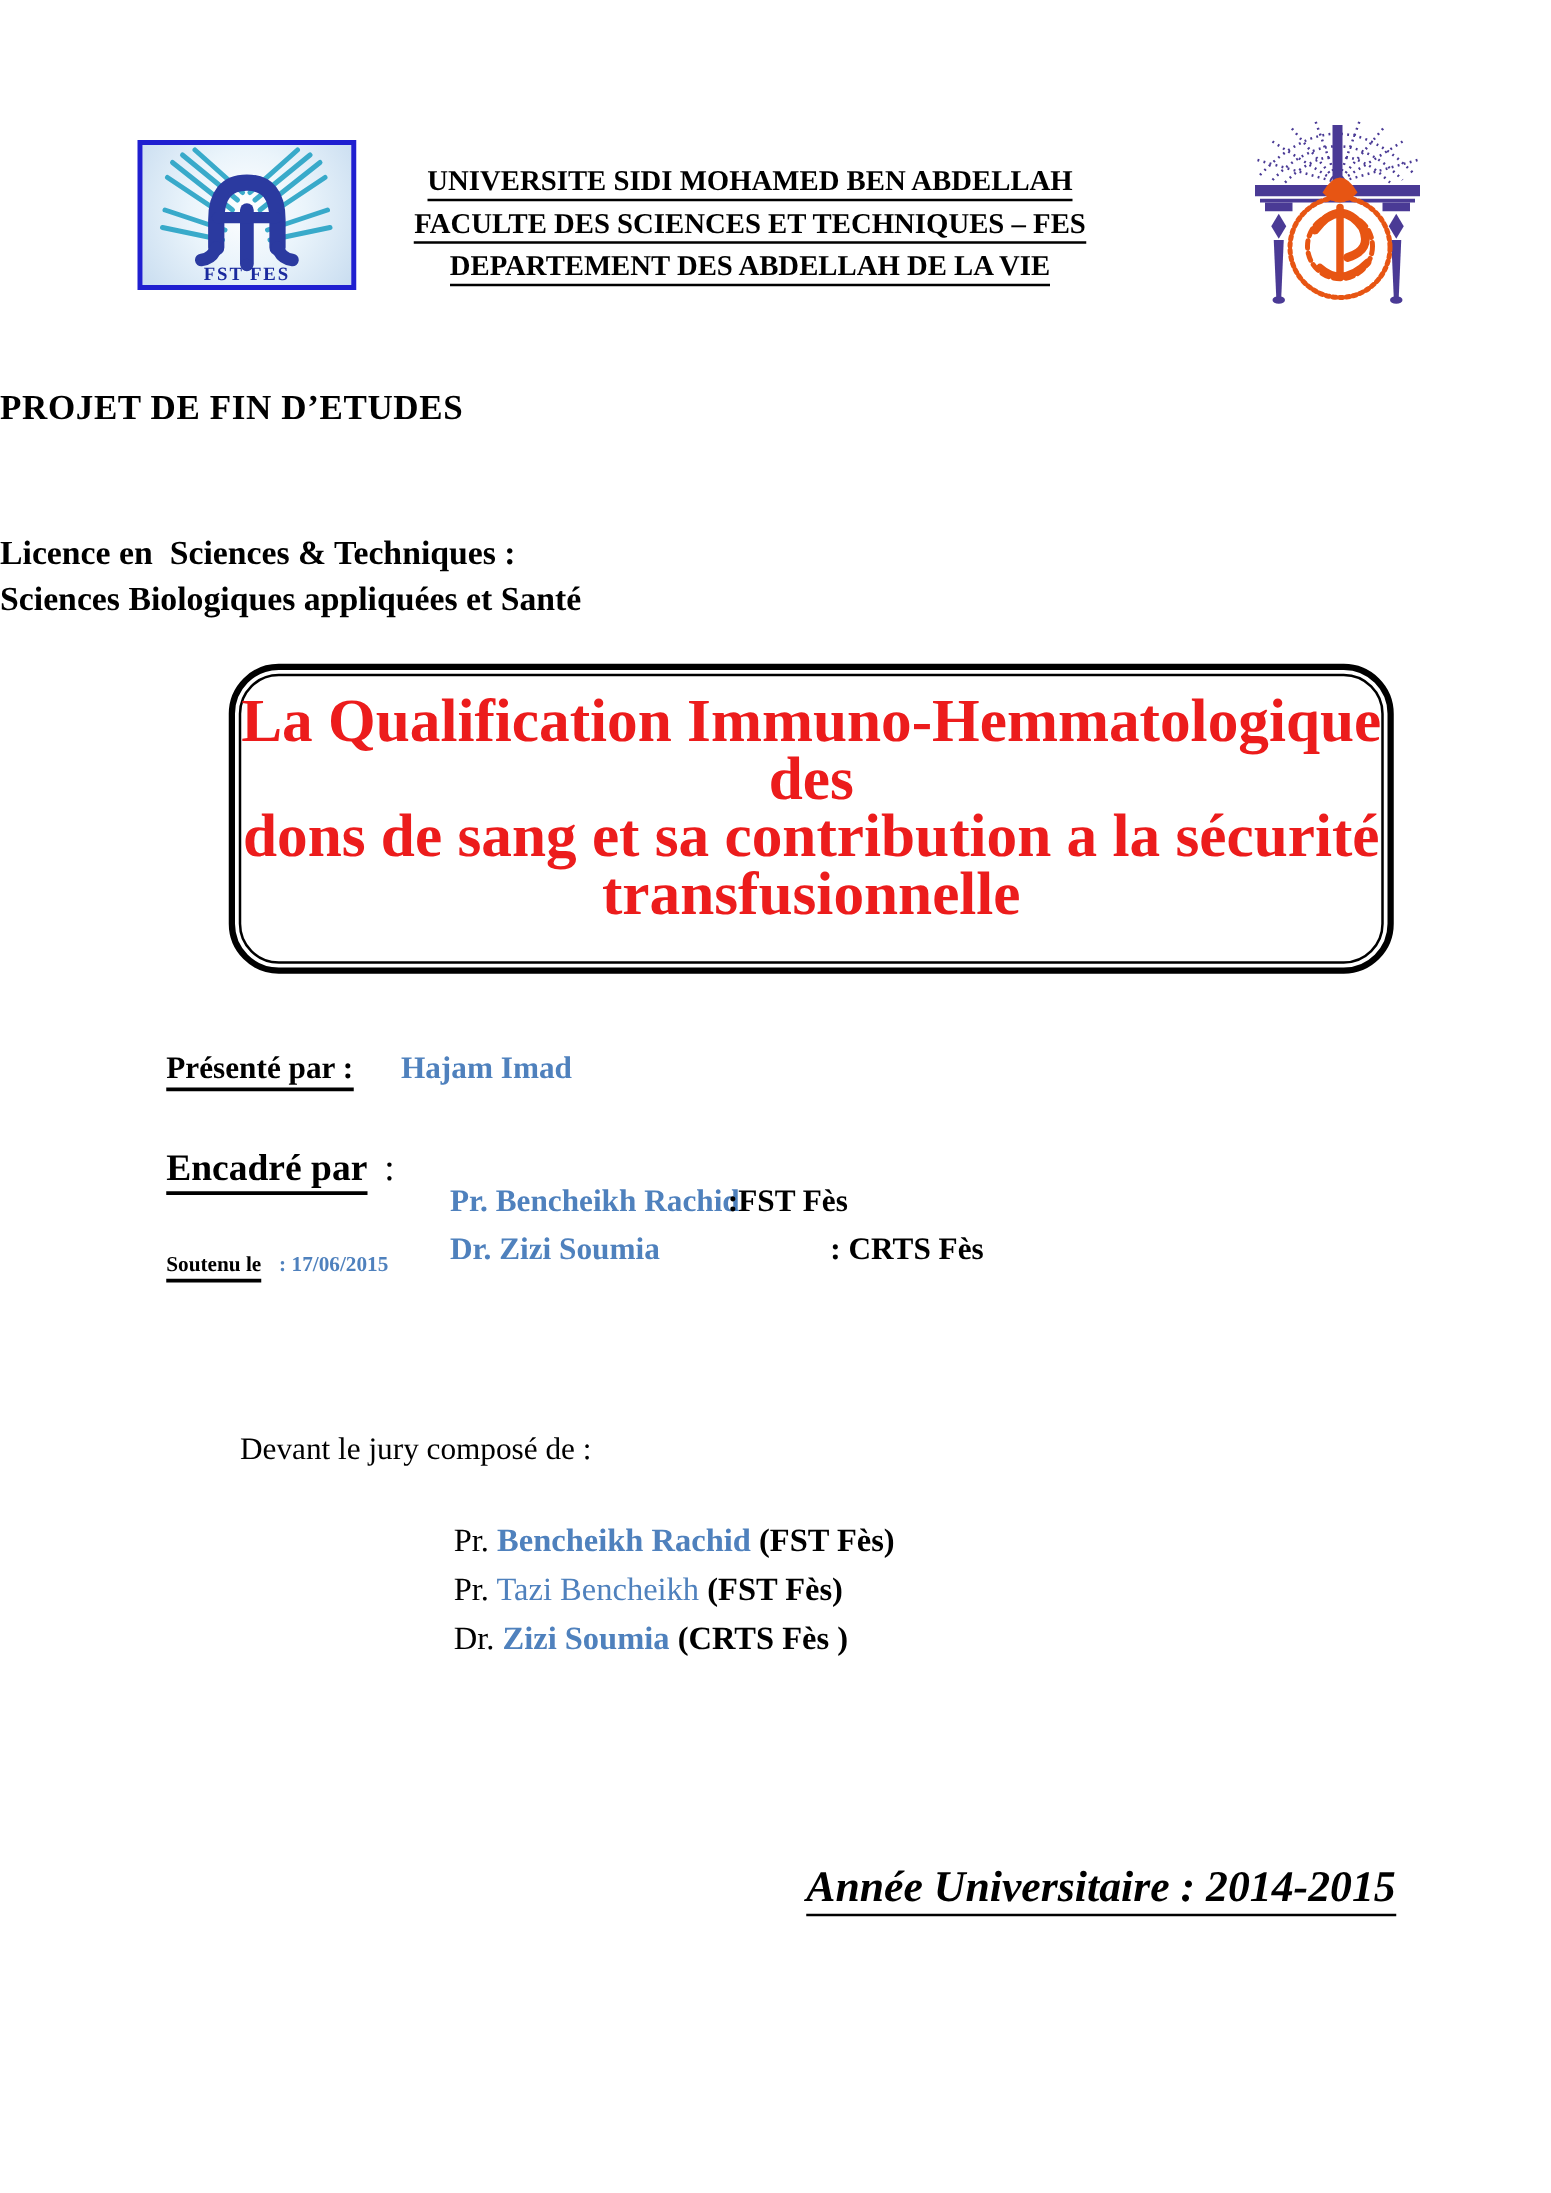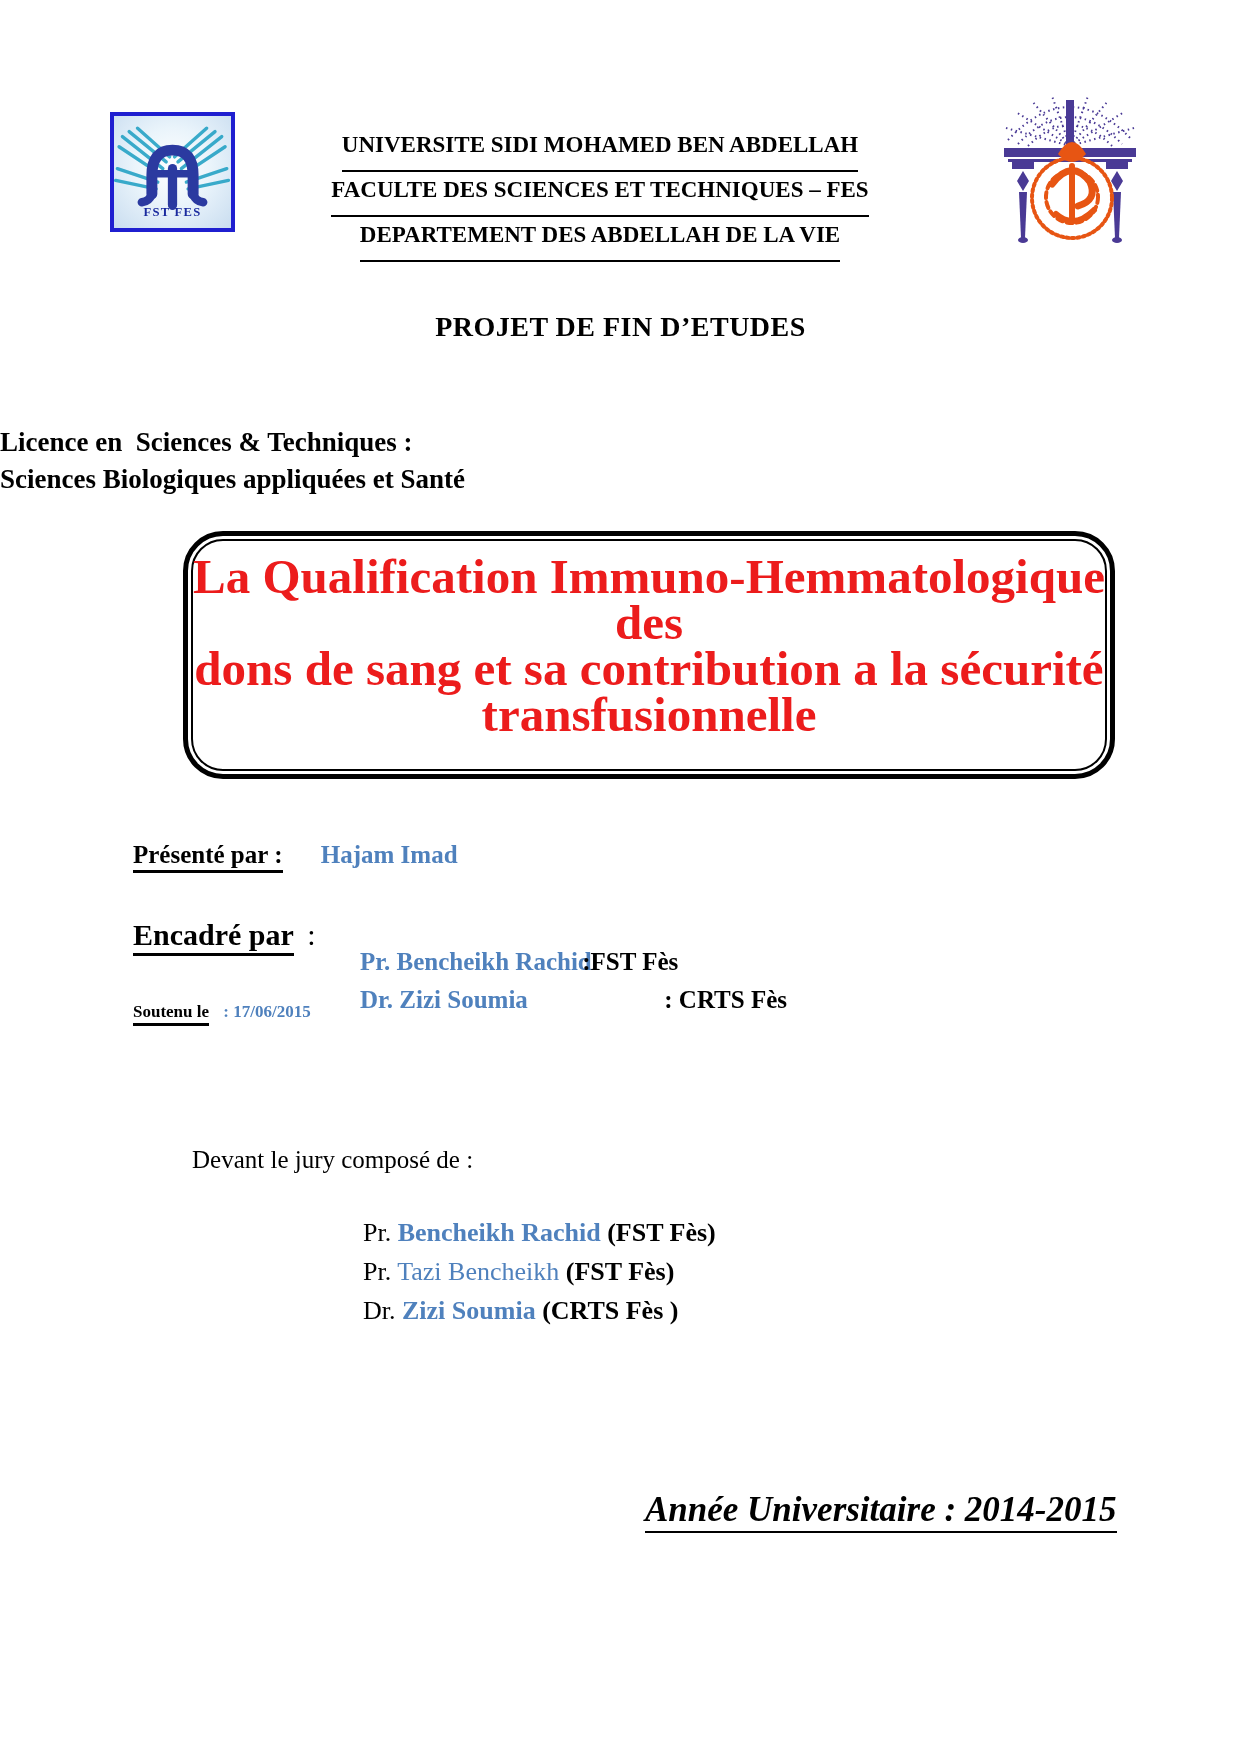--- a/index.html
+++ b/index.html
@@ -2,39 +2,39 @@
 <html style="--accent-blue: #4F81BD; --title-red: #EC1C1C; --logo-frame-blue: #1F1FD0; --emblem-purple: #4A3A95; --emblem-orange: #E75513;"><head>
 <meta charset="utf-8">
 <style>
   html,body { margin:0; padding:0; background:#ffffff; }
   .page {
     position:relative; width:1241px; height:1754px; background:#ffffff;
     font-family:"Liberation Serif", serif; color:#000; overflow:hidden;
   }
   
   .fst-logo {
-    position:absolute; left:110px; top:112px; width:125px; height:120px;
+    position:absolute; left:110px; top:112px; width:175px; height:120px;
     border:4px solid var(--logo-frame-blue,#1F1FD0); box-sizing:border-box;
     background:radial-gradient(circle at 50% 45%, #ffffff 0%, #eaf4fb 45%, #c9ddf0 100%);
   }
   .fst-logo svg { width:100%; height:100%; display:block; }
   .header-text {
     position:absolute; left:270px; top:131px; width:660px; text-align:center;
     font-weight:bold; font-size:23px; line-height:27px;
   }
   .header-text .hline { margin-bottom:4px; }
   .header-text .ul {
-    display:inline-block; border-bottom:2.5px solid #000; padding-bottom:12px;
+    display:inline-block; border-bottom:2.5px solid #000; padding-bottom:1px;
   }
   .emblem { position:absolute; left:1000px; top:96px; width:140px; height:150px; }
   .emblem svg { width:100%; height:100%; display:block; }
 
   
   .projet {
-    position:absolute; left:0; top:311px; width:1241px; text-align:center;
+    position:absolute; left:0; top:311px; width:1241px; text-align:left;
     font-size:28px; font-weight:bold; letter-spacing:0.5px;
   }
   .degree {
     position:absolute; left:0; top:424px; width:1241px; text-align:left;
     font-size:27px; font-weight:bold; line-height:37px;
   }
 
   
   .title-box {
     position:absolute; left:183px; top:531px; width:932px; height:248px;

